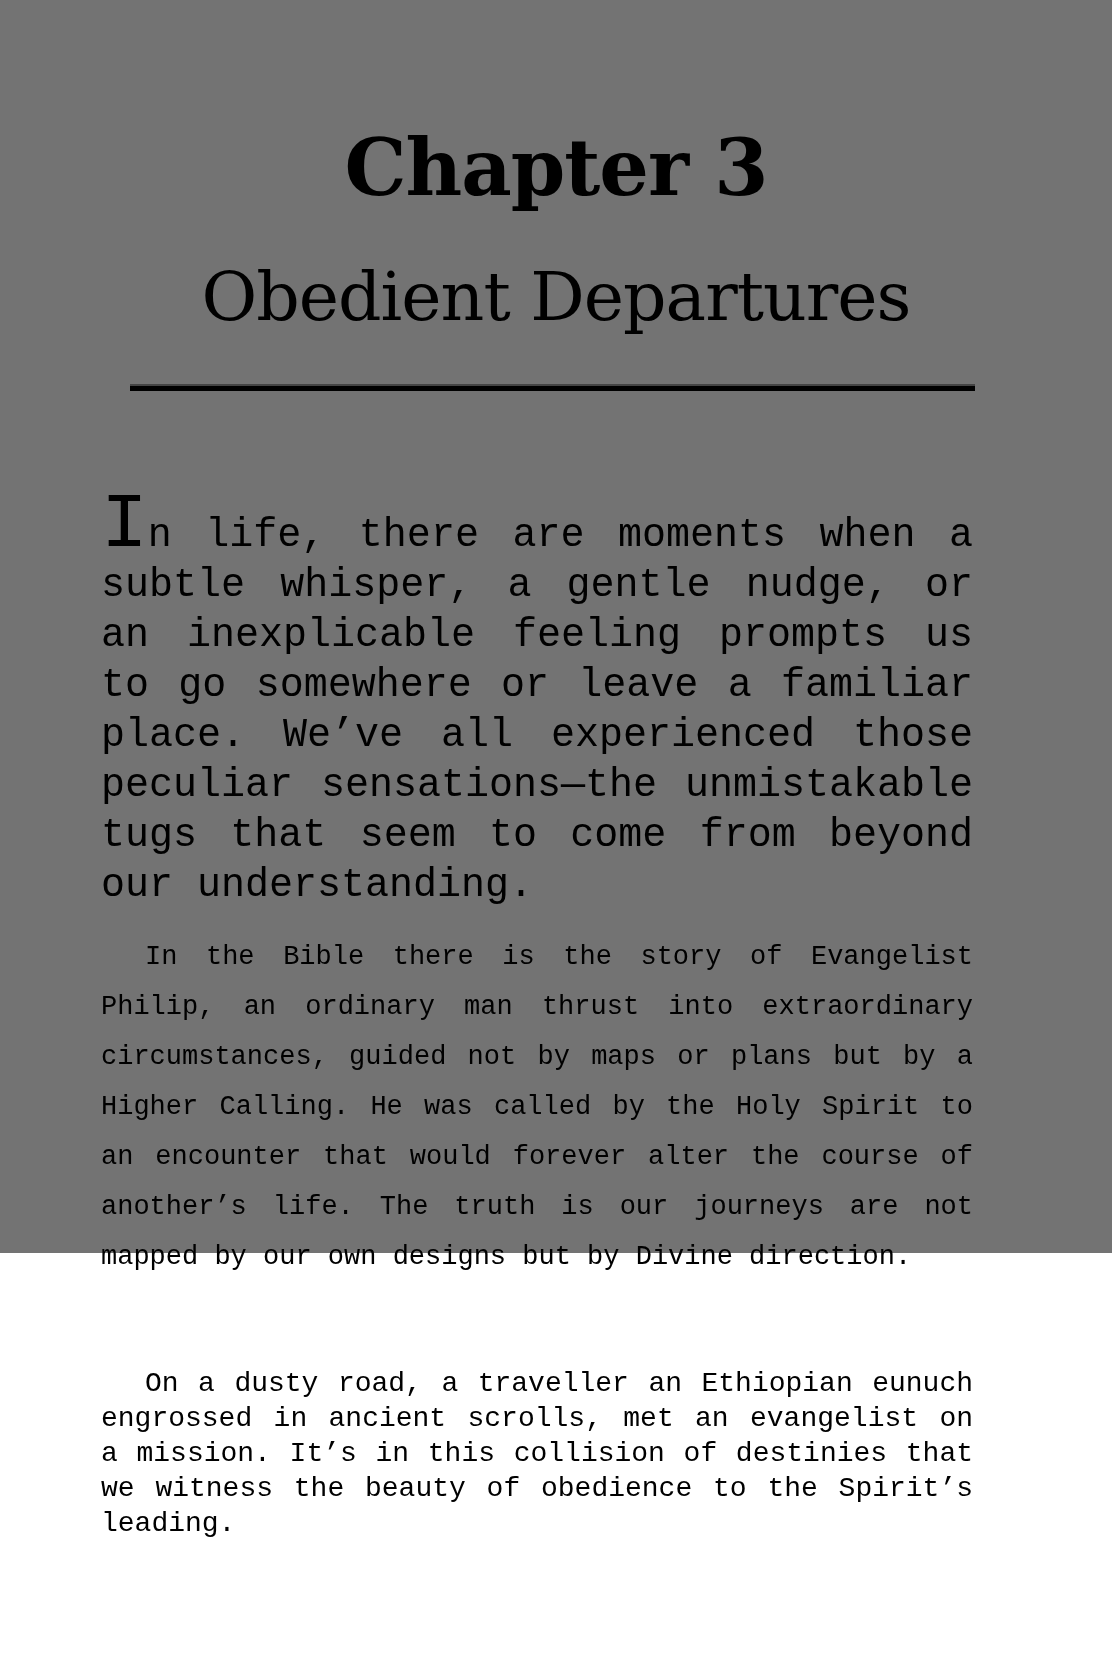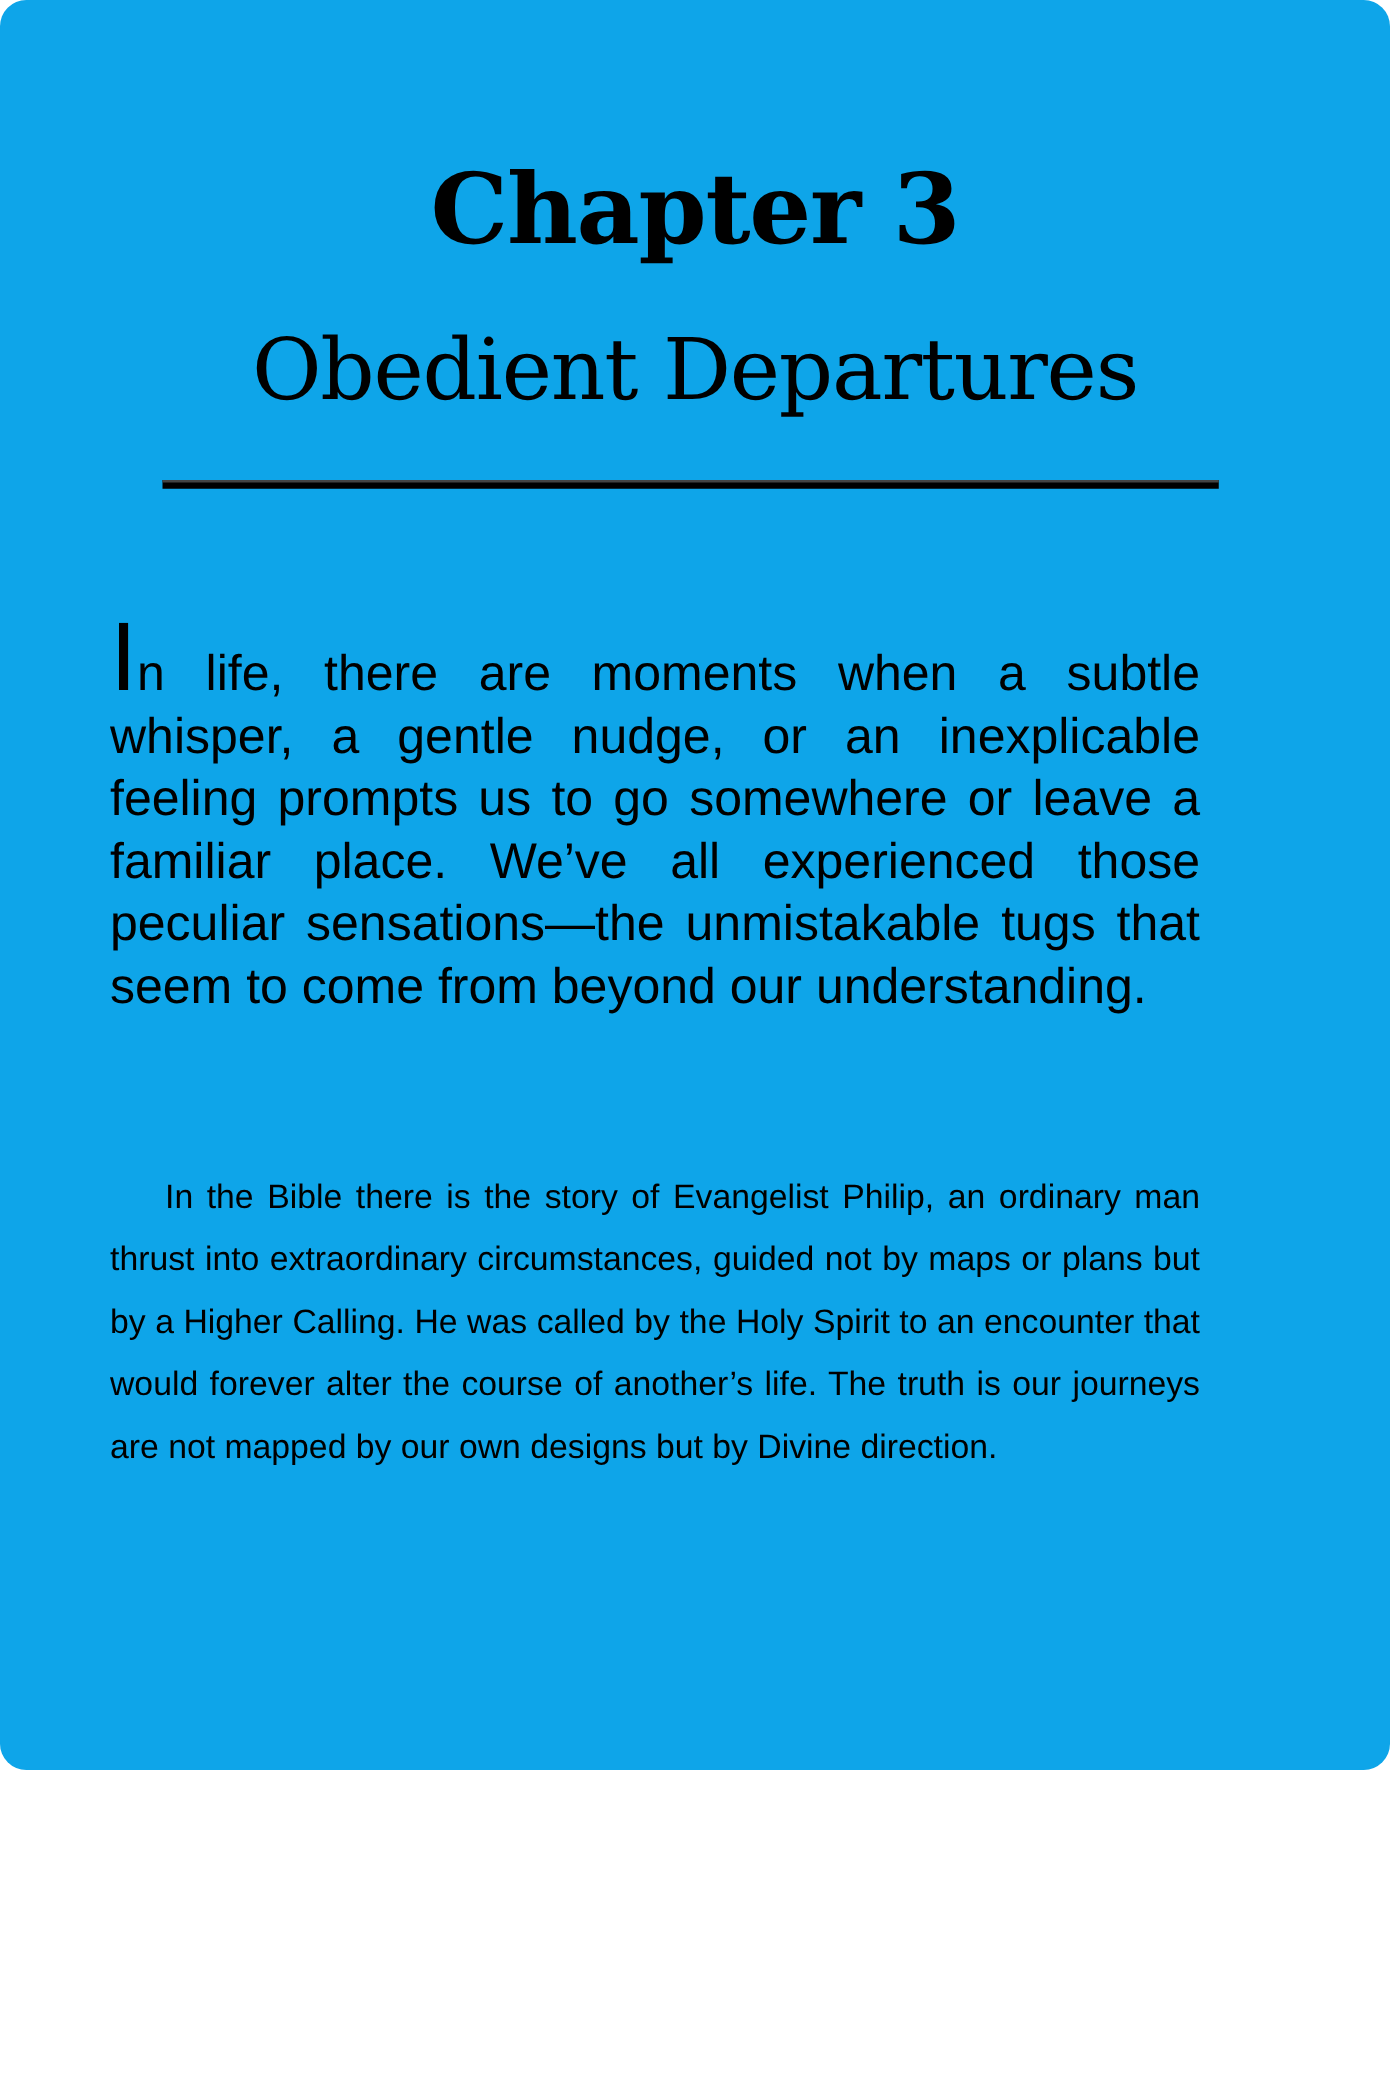--- a/index.html
+++ b/index.html
@@ -12,23 +12,22 @@
       height: 1667px;
       position: relative;
       overflow: hidden;
       color: #000;
       font-family: "DejaVu Serif", "Liberation Serif", serif;
     }
     .page {
       position: absolute;
       left: 0; top: 0;
       width: 1112px;
-      height: 1416px;
-      background: #0ea5e9;
-      border-radius: 21px;
+      height: 1253px;
+      background: #737373;
     }
     .chapter-number {
       position: absolute;
       top: 118px;
       left: 0;
       width: 1112px;
       text-align: center;
       font-family: "DejaVu Serif", serif;
       font-weight: bold;
       font-size: 78px;
@@ -52,24 +51,24 @@
       top: 384px;
       left: 130px;
       width: 845px;
       height: 7px;
       background: #000;
       border-top: 2px solid #444;
       box-sizing: border-box;
     }
     .body-text {
       position: absolute;
-      left: 88px;
+      left: 101px;
       width: 872px;
       text-align: justify;
-      font-family: Liberation Sans, sans-serif;
+      font-family: Liberation Mono, monospace;
     }
     .para-1 {
       top: 500px;
       font-size: 40px;
       line-height: 50px;
     }
     .para-2 {
       top: 932px;
       font-size: 27px;
       line-height: 50px;
@@ -96,14 +95,15 @@
   <div class="chapter-number">Chapter 3</div>
 
   <div class="chapter-title">Obedient Departures</div>
 
   <div class="title-rule"></div>
 
   <p class="body-text para-1"><span class="drop-cap">I</span><span>n life, there are moments when a subtle whisper, a gentle nudge, or an inexplicable feeling prompts us to go somewhere or leave a familiar place. We’ve all experienced those peculiar sensations—the unmistakable tugs that seem to come from beyond our understanding.</span></p>
 
   <p class="body-text para-2">In the Bible there is the story of Evangelist Philip, an ordinary man thrust into extraordinary circumstances, guided not by maps or plans but by a Higher Calling. He was called by the Holy Spirit to an encounter that would forever alter the course of another’s life. The truth is our journeys are not mapped by our own designs but by Divine direction.</p>
 
+  <p class="body-text para-3">On a dusty road, a traveller an Ethiopian eunuch engrossed in ancient scrolls, met an evangelist on a mission. It’s in this collision of destinies that we witness the beauty of obedience to the Spirit’s leading.</p>
 
 </div>
 
 </body></html>

